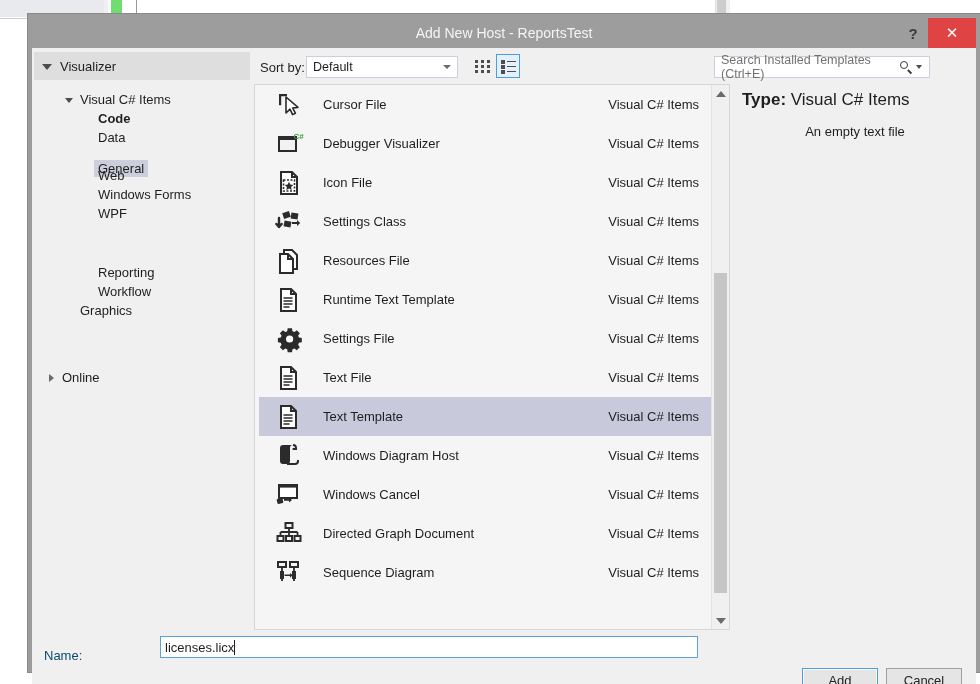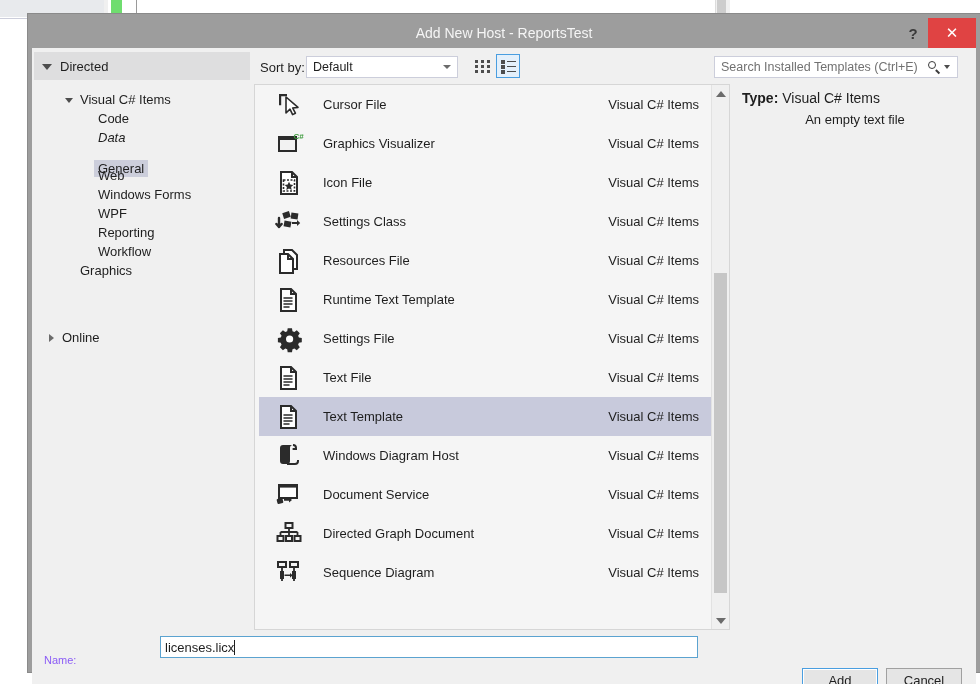--- a/index.html
+++ b/index.html
@@ -51,21 +51,21 @@
   .viewbtn{position:absolute;top:6px;width:24px;height:24px;box-sizing:border-box;display:flex;align-items:center;justify-content:center;cursor:pointer;}
   .viewbtn.tiles{left:438px;}
   .viewbtn.list{left:464px;border:1px solid #4a9ee0;background:#e4f0fb;}
 
   .dotgrid{width:15px;height:13px;position:relative;}
   .dotgrid i{position:absolute;width:3px;height:3px;background:#4d4d4d;}
 
   .listicon{width:15px;height:13px;position:relative;}
   .listicon i{position:absolute;background:#4d4d4d;}
 
-  .searchbox{position:absolute;left:682px;top:8px;width:244px;height:22px;background:#ffffff;border:1px solid #cccedb;box-sizing:border-box;display:flex;align-items:center;cursor:text;}
+  .searchbox{position:absolute;left:682px;top:8px;width:216px;height:22px;background:#ffffff;border:1px solid #cccedb;box-sizing:border-box;display:flex;align-items:center;cursor:text;}
   .search-ph{flex:1;padding-left:6px;font-size:12.5px;color:#717171;}
   .search-mag{width:14px;height:14px;position:relative;margin-right:3px;}
   .search-mag:before{content:"";position:absolute;left:1px;top:1px;width:8px;height:8px;border:1.6px solid #3c3c3c;border-radius:50%;box-sizing:border-box;}
   .search-mag:after{content:"";position:absolute;left:9px;top:9px;width:5px;height:1.6px;background:#3c3c3c;transform:rotate(45deg);transform-origin:left center;}
   .search-drop{width:0;height:0;border-top:4px solid #4d4d4d;border-left:3.5px solid transparent;border-right:3.5px solid transparent;margin-right:7px;}
 
   
   .tree{position:absolute;left:2px;top:36px;width:216px;height:546px;background:#f0f0f0;padding-top:6px;box-sizing:border-box;}
   .tree-row{height:19px;display:flex;align-items:center;font-size:13px;color:#1e1e1e;cursor:pointer;}
   .tree-row .lbl{padding:1px 4px;}
@@ -86,27 +86,27 @@
   
   .lsb{position:absolute;right:0;top:0;width:17px;height:544px;background:#f0f0f0;border-left:1px solid #e2e2e2;}
   .lsb-up,.lsb-dn{position:absolute;left:0;width:17px;height:17px;display:flex;align-items:center;justify-content:center;cursor:pointer;}
   .lsb-up{top:0;} .lsb-dn{bottom:0;}
   .sb-tri-u{width:0;height:0;border-bottom:6px solid #6b6b6b;border-left:5px solid transparent;border-right:5px solid transparent;}
   .sb-tri-d{width:0;height:0;border-top:6px solid #6b6b6b;border-left:5px solid transparent;border-right:5px solid transparent;}
   .lsb-thumb{position:absolute;left:2px;top:188px;width:13px;height:320px;background:#c6c6c6;cursor:pointer;}
 
   
   .details{position:absolute;left:702px;top:36px;width:240px;height:546px;background:#f0f0f0;padding:6px 6px 0 8px;box-sizing:border-box;}
-  .det-type{font-size:14px;margin-bottom:6px;}
+  .det-type{font-size:17px;margin-bottom:14px;}
   .det-type b{font-weight:bold;}
   .det-desc{font-size:13px;color:#1e1e1e;text-align:center;}
 
   
   .namerow{position:absolute;left:0;top:586px;width:944px;height:34px;}
-  .name-label{position:absolute;left:12px;top:20px;font-size:11px;color:#8b5cf6;}
+  .name-label{position:absolute;left:12px;top:14px;font-size:13px;color:#0c4a6e;}
   .name-input{position:absolute;left:128px;top:2px;width:538px;height:22px;background:#ffffff;border:1px solid #5ba3d0;box-sizing:border-box;display:flex;align-items:center;padding-left:4px;cursor:text;}
   .name-val{font-size:13px;color:#1e1e1e;}
   .caret{display:inline-block;width:1px;height:15px;background:#1e1e1e;margin-left:0px;}
 
   .footer{position:absolute;left:0;top:616px;width:944px;height:38px;background:#f0f0f0;}
   .btn{position:absolute;top:4px;height:25px;width:76px;background:#e5e5e5;border:1px solid #a0a0a0;box-sizing:border-box;display:flex;align-items:center;justify-content:center;font-size:13px;color:#1e1e1e;cursor:pointer;}
   .btn.add{left:770px;border:1px solid #4a9ee0;box-shadow:inset 0 0 0 1px #ffffff;}
   .btn.cancel{left:854px;}
 </style>
 </head>
@@ -142,21 +142,21 @@
       </div>
     </div>
   </div>
 
   <div class="body-area">
 
     <div class="toolbar">
 
       <div class="tree-head">
         <span class="tri-down"></span>
-        <span class="tree-head-label">Directed</span>
+        <span class="tree-head-label">Visualizer</span>
       </div>
 
       <span class="sortby-label">Sort by:</span>
 
       <div class="sort-select">
         <span>Default</span>
         <span class="sort-arrow"></span>
       </div>
 
       <div class="viewbtn tiles">
@@ -191,45 +191,45 @@
       </div>
     </div>
 
     <div class="tree" id="tree-root">
         <div class="tree-row" style="padding-left: 28px;">
           <span class="tree-exp">
             <span class="tri-down-sm"></span>
           </span>
           <span class="lbl">Visual C# Items</span>
         </div>
+        <div class="tree-row" style="padding-left: 46px; font-weight: bold;">
+          <span class="tree-exp"></span>
+          <span class="lbl">Code</span>
+        </div>
         <div class="tree-row" style="padding-left: 46px;">
           <span class="tree-exp"></span>
-          <span class="lbl">Code</span>
-        </div>
-        <div class="tree-row" style="padding-left: 46px; font-style: italic;">
-          <span class="tree-exp"></span>
           <span class="lbl">Data</span>
         </div>
         <div class="tree-row selected" style="padding-left: 46px;">
           <span class="tree-exp"></span>
           <span class="lbl">General</span>
         </div>
         <div class="tree-row" style="padding-left: 46px;">
           <span class="tree-exp"></span>
           <span class="lbl">Web</span>
         </div>
         <div class="tree-row" style="padding-left: 46px;">
           <span class="tree-exp"></span>
           <span class="lbl">Windows Forms</span>
         </div>
         <div class="tree-row" style="padding-left: 46px;">
           <span class="tree-exp"></span>
           <span class="lbl">WPF</span>
         </div>
-        <div class="tree-row" style="padding-left: 46px;">
+        <div class="tree-row" style="padding-left: 46px; margin-top: 40px;">
           <span class="tree-exp"></span>
           <span class="lbl">Reporting</span>
         </div>
         <div class="tree-row" style="padding-left: 46px;">
           <span class="tree-exp"></span>
           <span class="lbl">Workflow</span>
         </div>
         <div class="tree-row" style="padding-left: 28px;">
           <span class="tree-exp"></span>
           <span class="lbl">Graphics</span>
@@ -251,21 +251,21 @@
       </svg></span>
             <span class="nm">Cursor File</span>
             <span class="cat">Visual C# Items</span>
           </div>
           <div class="li">
             <span class="ic"><svg viewBox="0 0 30 28" width="30" height="28">
         <rect x="4" y="7" width="17" height="14" fill="#f2f2f2" stroke="#2b2b2b" stroke-width="2"></rect>
         <rect x="4" y="7" width="17" height="3" fill="#2b2b2b"></rect>
         <text x="18.5" y="9" font-size="8" font-family="Liberation Sans, sans-serif" fill="#3c9a3c" font-weight="bold">C#</text>
       </svg></span>
-            <span class="nm">Graphics Visualizer</span>
+            <span class="nm">Debugger Visualizer</span>
             <span class="cat">Visual C# Items</span>
           </div>
           <div class="li">
             <span class="ic"><svg viewBox="0 0 30 28" width="30" height="28">
         <path d="M6 3 h11 l5 5 v17 H6 Z" fill="#fff" stroke="#2b2b2b" stroke-width="2"></path>
         <path d="M17 3 v5 h5" fill="none" stroke="#2b2b2b" stroke-width="2"></path>
         <rect x="8.5" y="11" width="11" height="11" fill="none" stroke="#2b2b2b" stroke-width="1.6" stroke-dasharray="2 1.5"></rect>
         <path d="M14 12.8 l1.3 2.7 3 .4 -2.2 2.1 .55 3 -2.65-1.4 -2.65 1.4 .55-3 -2.2-2.1 3-.4 Z" fill="#2b2b2b"></path>
       </svg></span>
             <span class="nm">Icon File</span>
@@ -335,21 +335,21 @@
             <span class="nm">Windows Diagram Host</span>
             <span class="cat">Visual C# Items</span>
           </div>
           <div class="li">
             <span class="ic"><svg viewBox="0 0 30 28" width="30" height="28">
         <rect x="4" y="4" width="18" height="13" fill="#fff" stroke="#2b2b2b" stroke-width="2"></rect>
         <rect x="4" y="4" width="18" height="2.6" fill="#2b2b2b"></rect>
         <rect x="2" y="17.5" width="6" height="5" rx="1" fill="#2b2b2b" transform="rotate(-15 5 20)"></rect>
         <path d="M9 18 h5 v-1.7 l3 2.6 -3 2.6 v-1.7 h-5 Z" fill="#2b2b2b"></path>
       </svg></span>
-            <span class="nm">Document Service</span>
+            <span class="nm">Windows Cancel</span>
             <span class="cat">Visual C# Items</span>
           </div>
           <div class="li">
             <span class="ic"><svg viewBox="0 0 30 28" width="30" height="28">
         <rect x="10.5" y="3" width="7" height="5" fill="none" stroke="#2b2b2b" stroke-width="2"></rect>
         <path d="M14 8 v4 M5.5 12 h17 M5.5 12 v4 M14 12 v4 M22.5 12 v4" stroke="#2b2b2b" stroke-width="1.8" fill="none"></path>
         <rect x="2.5" y="16" width="6" height="5" fill="none" stroke="#2b2b2b" stroke-width="2"></rect>
         <rect x="11" y="16" width="6" height="5" fill="none" stroke="#2b2b2b" stroke-width="2"></rect>
         <rect x="19.5" y="16" width="6" height="5" fill="none" stroke="#2b2b2b" stroke-width="2"></rect>
       </svg></span>

